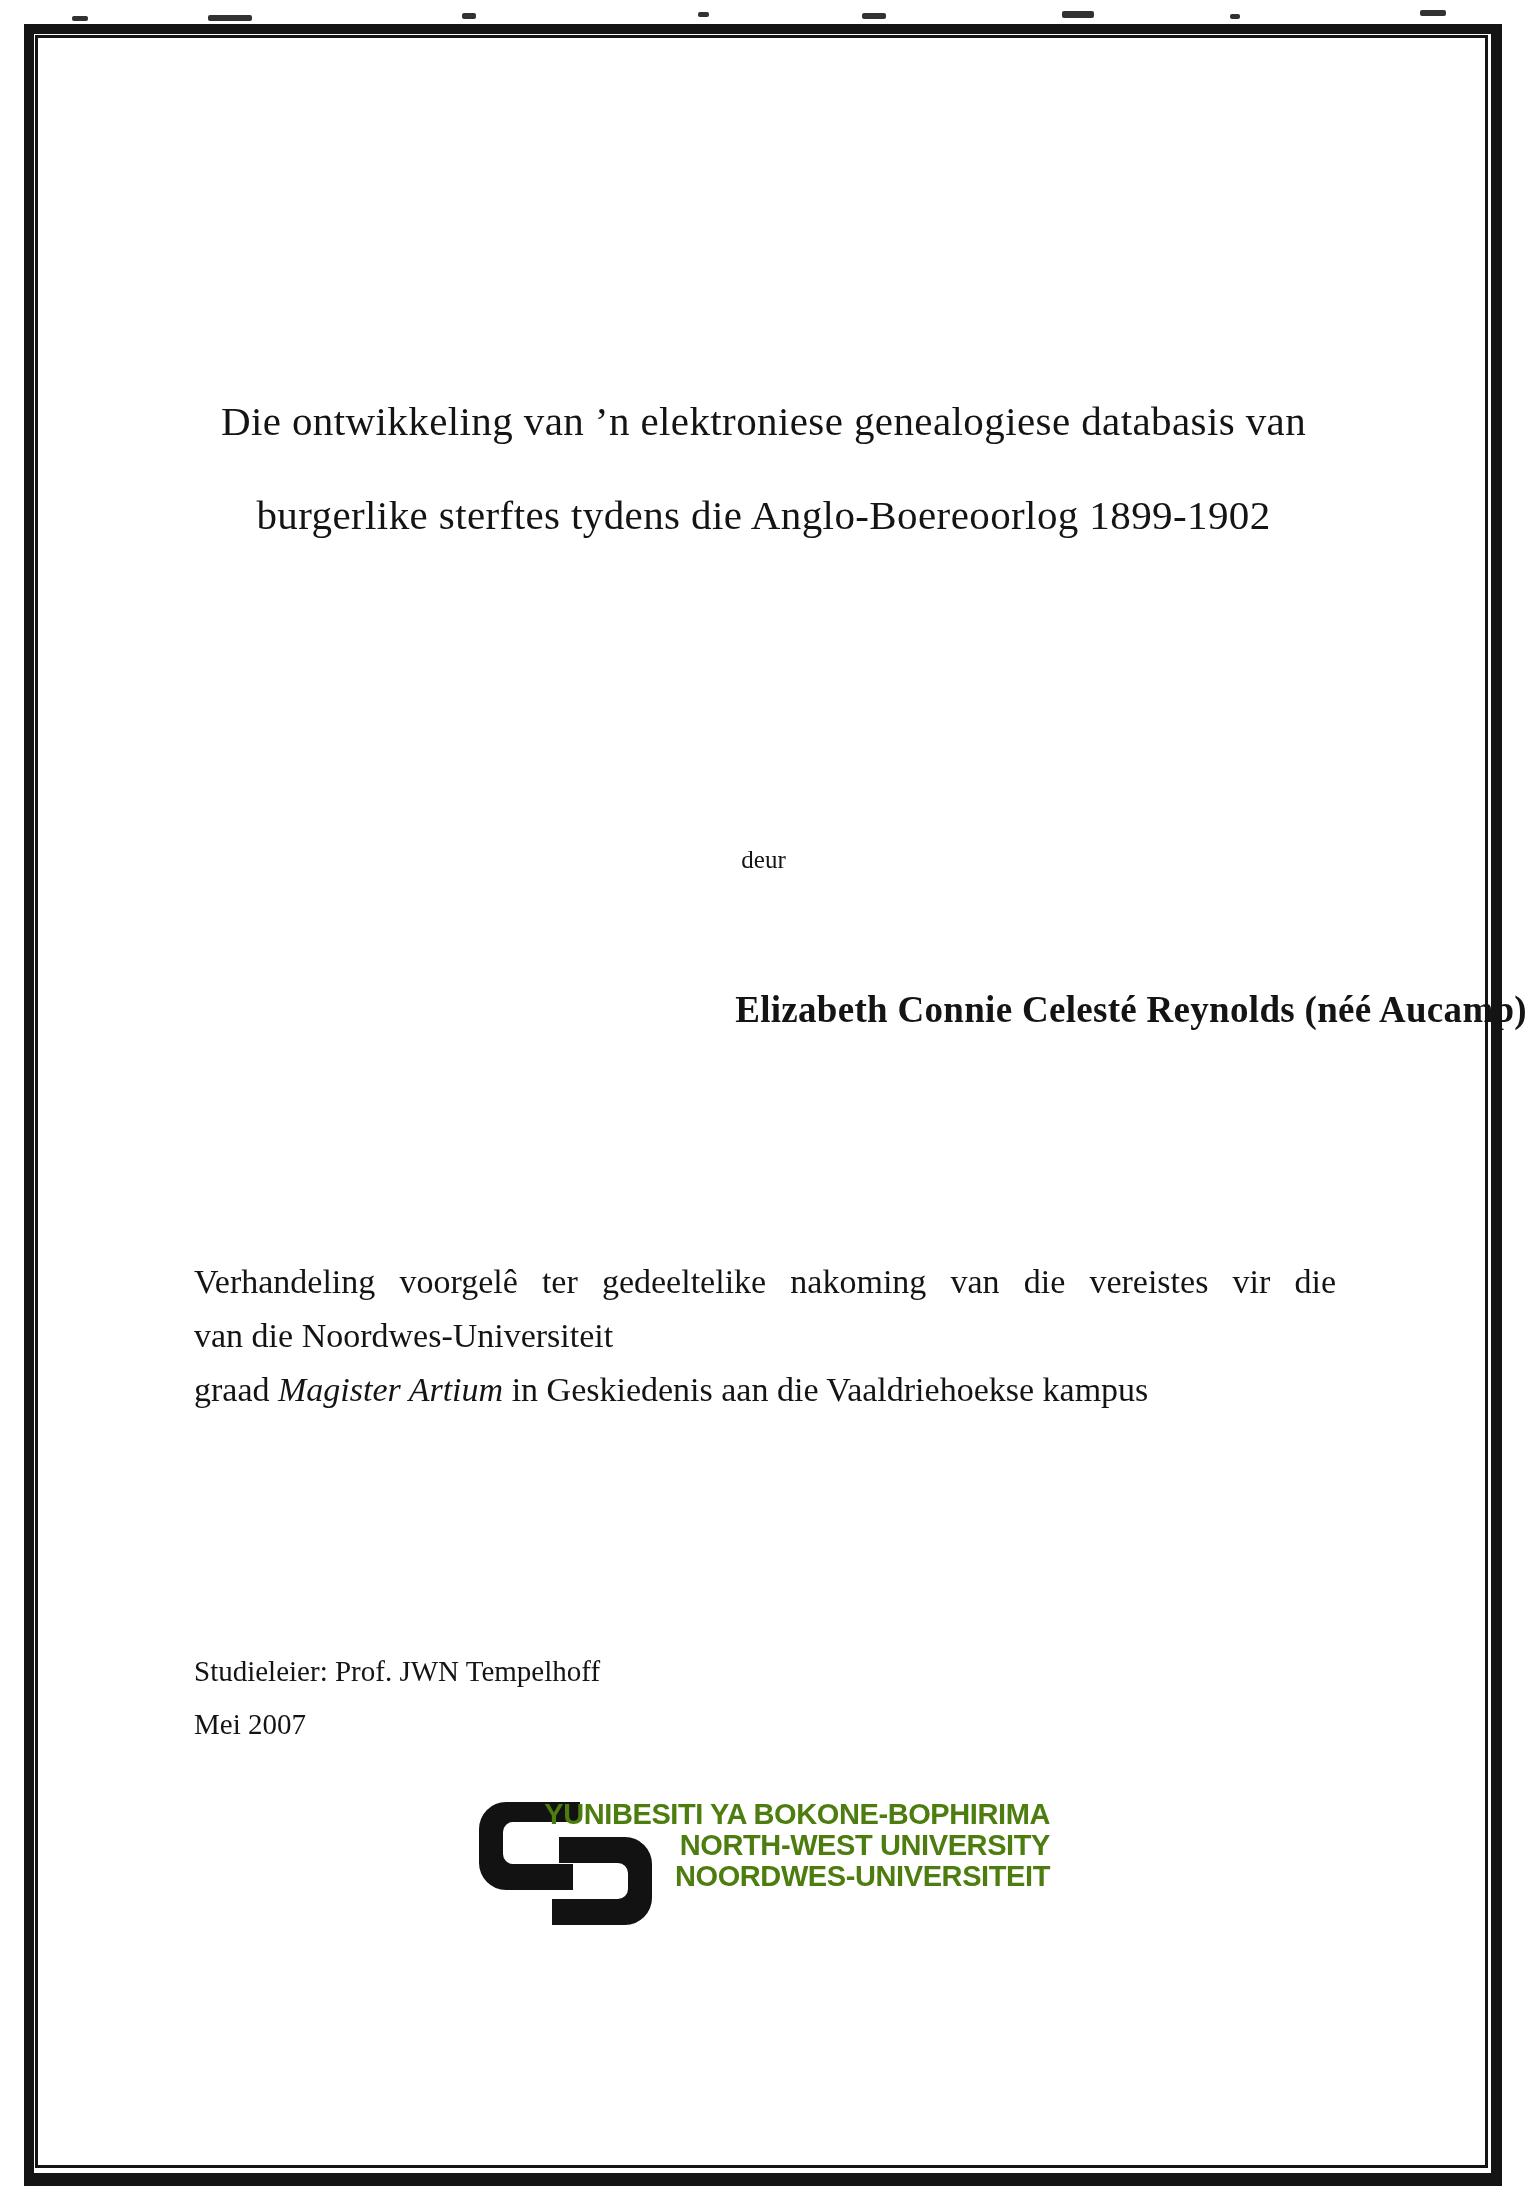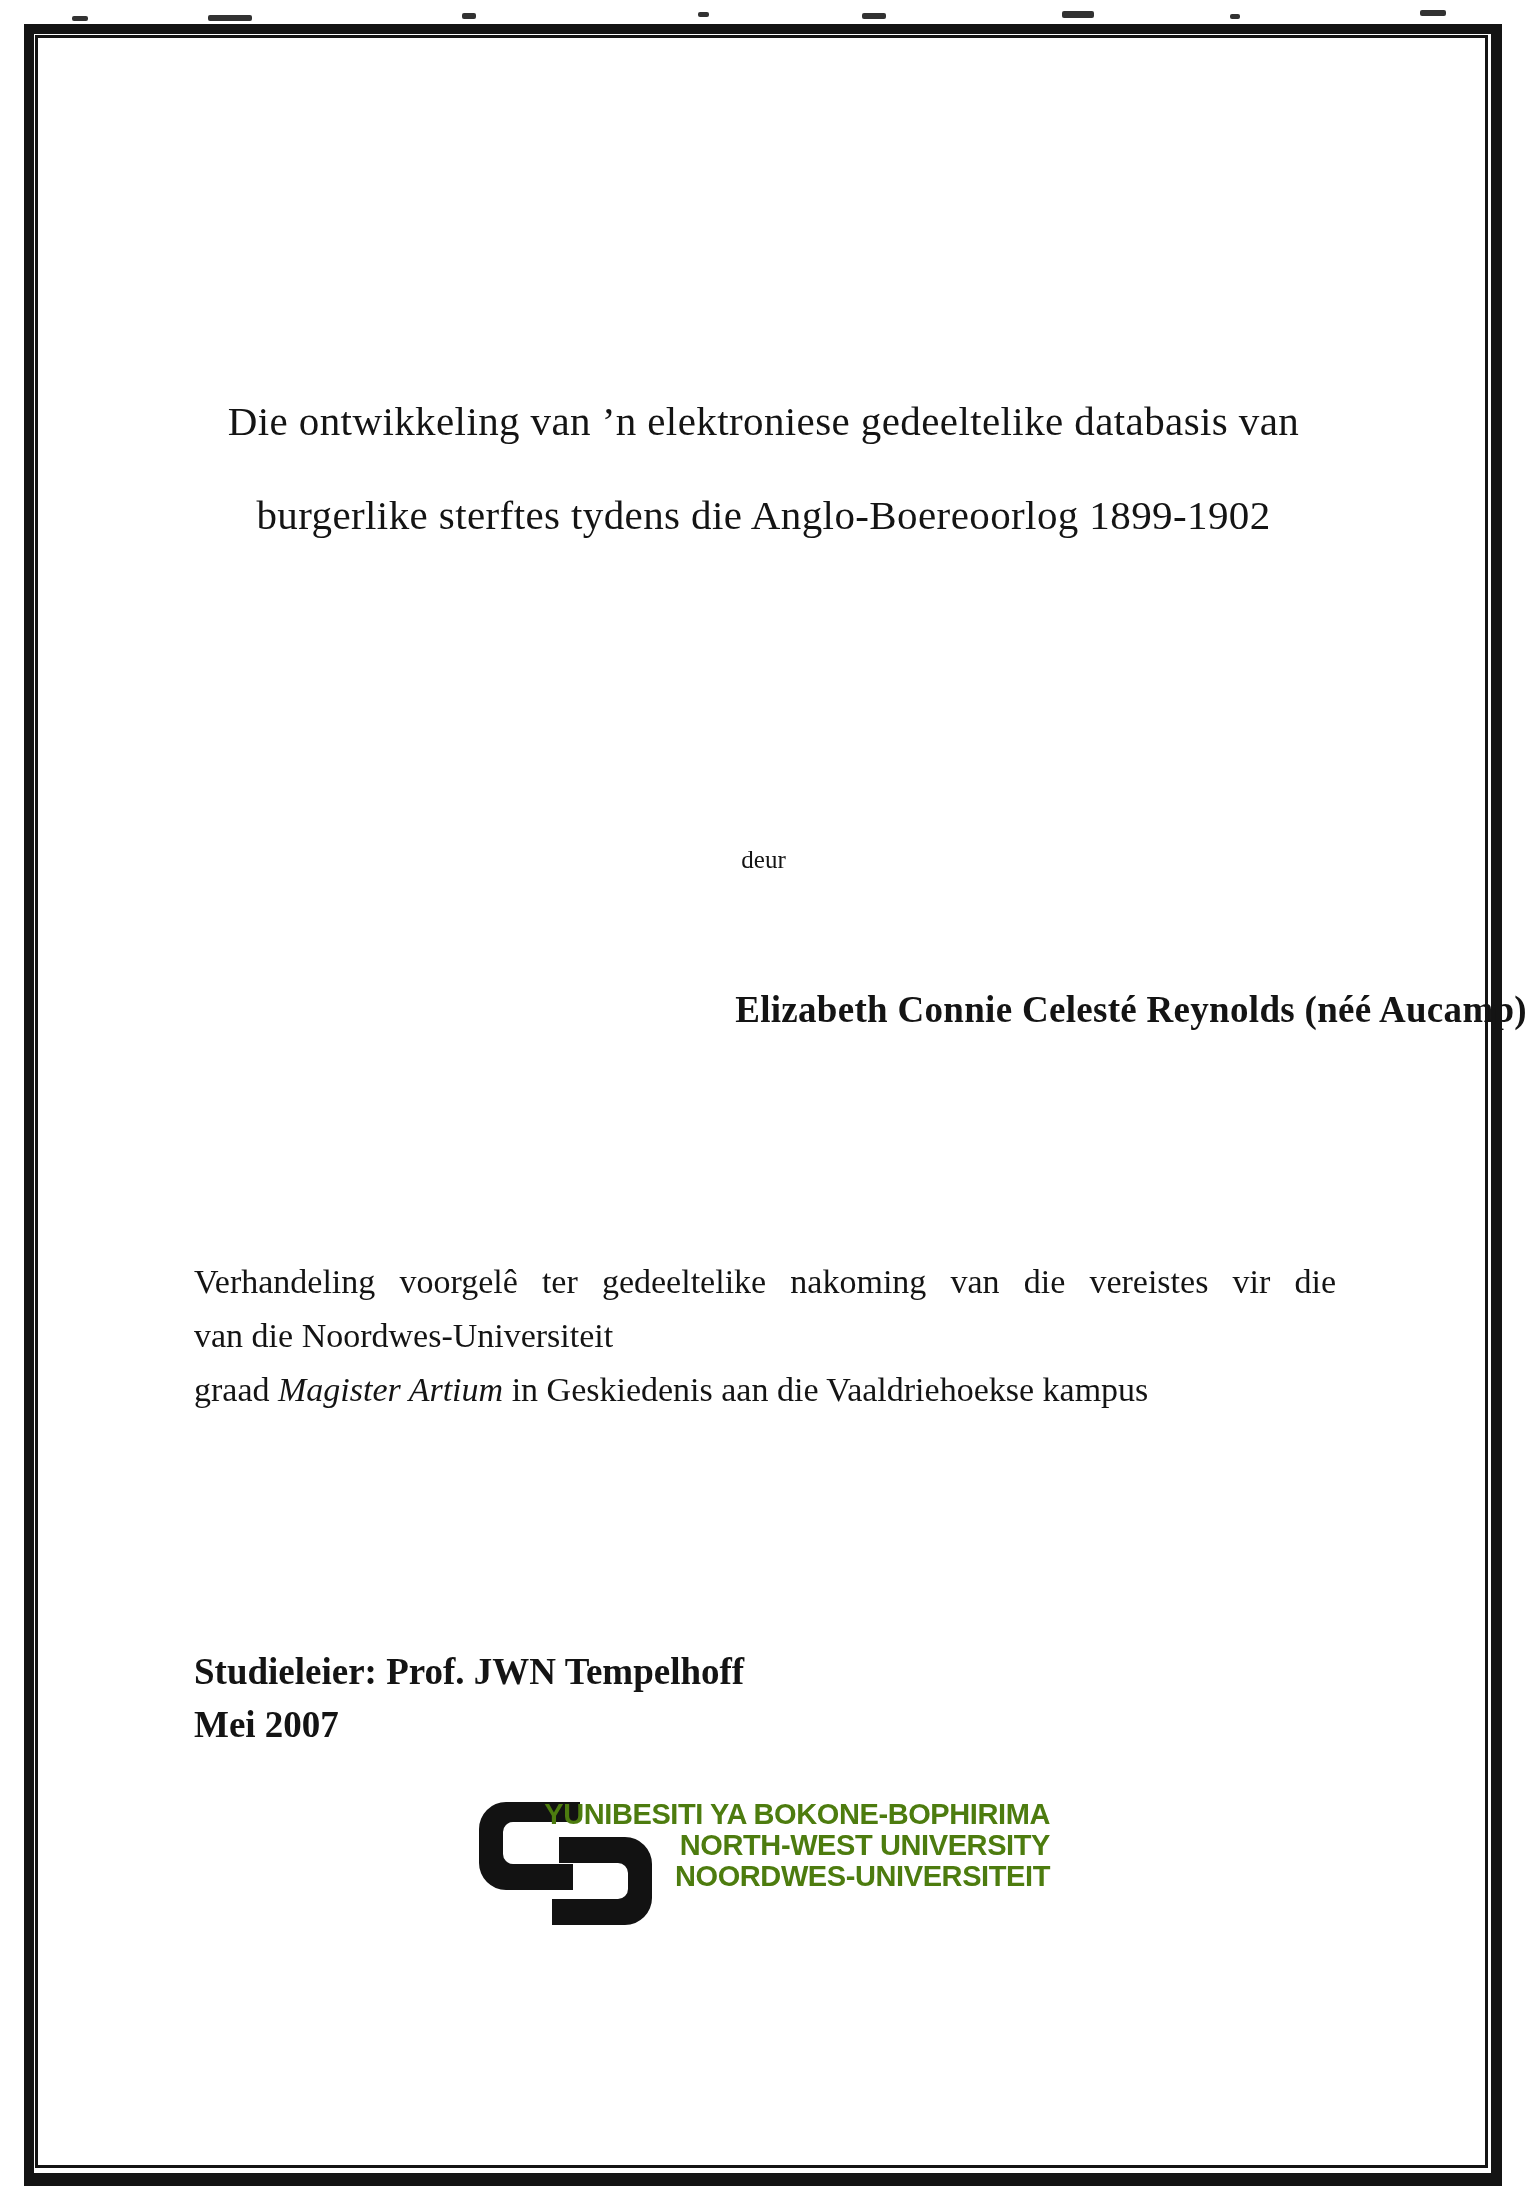--- a/index.html
+++ b/index.html
@@ -77,23 +77,22 @@
   }
   .statement .just {
     text-align: justify;
     text-align-last: justify;
   }
   .statement .italic { font-style: italic; }
 
   .supervisor-block {
     position: absolute;
     top: 1645px; left: 194px;
-    font-size: 37px;
+    font-size: 29px;
     line-height: 53px;
-    font-weight: bold;
   }
 
   .logo-mark {
     position: absolute;
     left: 479px; top: 1802px;
     width: 173px; height: 123px;
   }
   .logo-text {
     position: absolute;
     top: 1799px; left: 520px;
@@ -121,21 +120,21 @@
   <div class="speck" style="left:862px; top:13px; width:24px; height:6px;"></div>
   <div class="speck" style="left:1062px;top:11px; width:32px; height:7px;"></div>
   <div class="speck" style="left:1230px;top:14px; width:10px; height:5px;"></div>
   <div class="speck" style="left:1420px;top:10px; width:26px; height:6px;"></div>
 
   <div class="frame">
     <div class="frame-inner"></div>
   </div>
 
   <div class="title">
-    <div>Die ontwikkeling van ’n elektroniese gedeeltelike databasis van</div>
+    <div>Die ontwikkeling van ’n elektroniese genealogiese databasis van</div>
     <div>burgerlike sterftes tydens die Anglo-Boereoorlog 1899-1902</div>
   </div>
 
   <div class="byline">deur</div>
 
   <div class="author">Elizabeth Connie Celesté Reynolds (néé Aucamp)</div>
 
   <div class="statement">
     <div class="just">Verhandeling voorgelê ter gedeeltelike nakoming van die vereistes vir die</div>
     <div>van die Noordwes-Universiteit</div>

